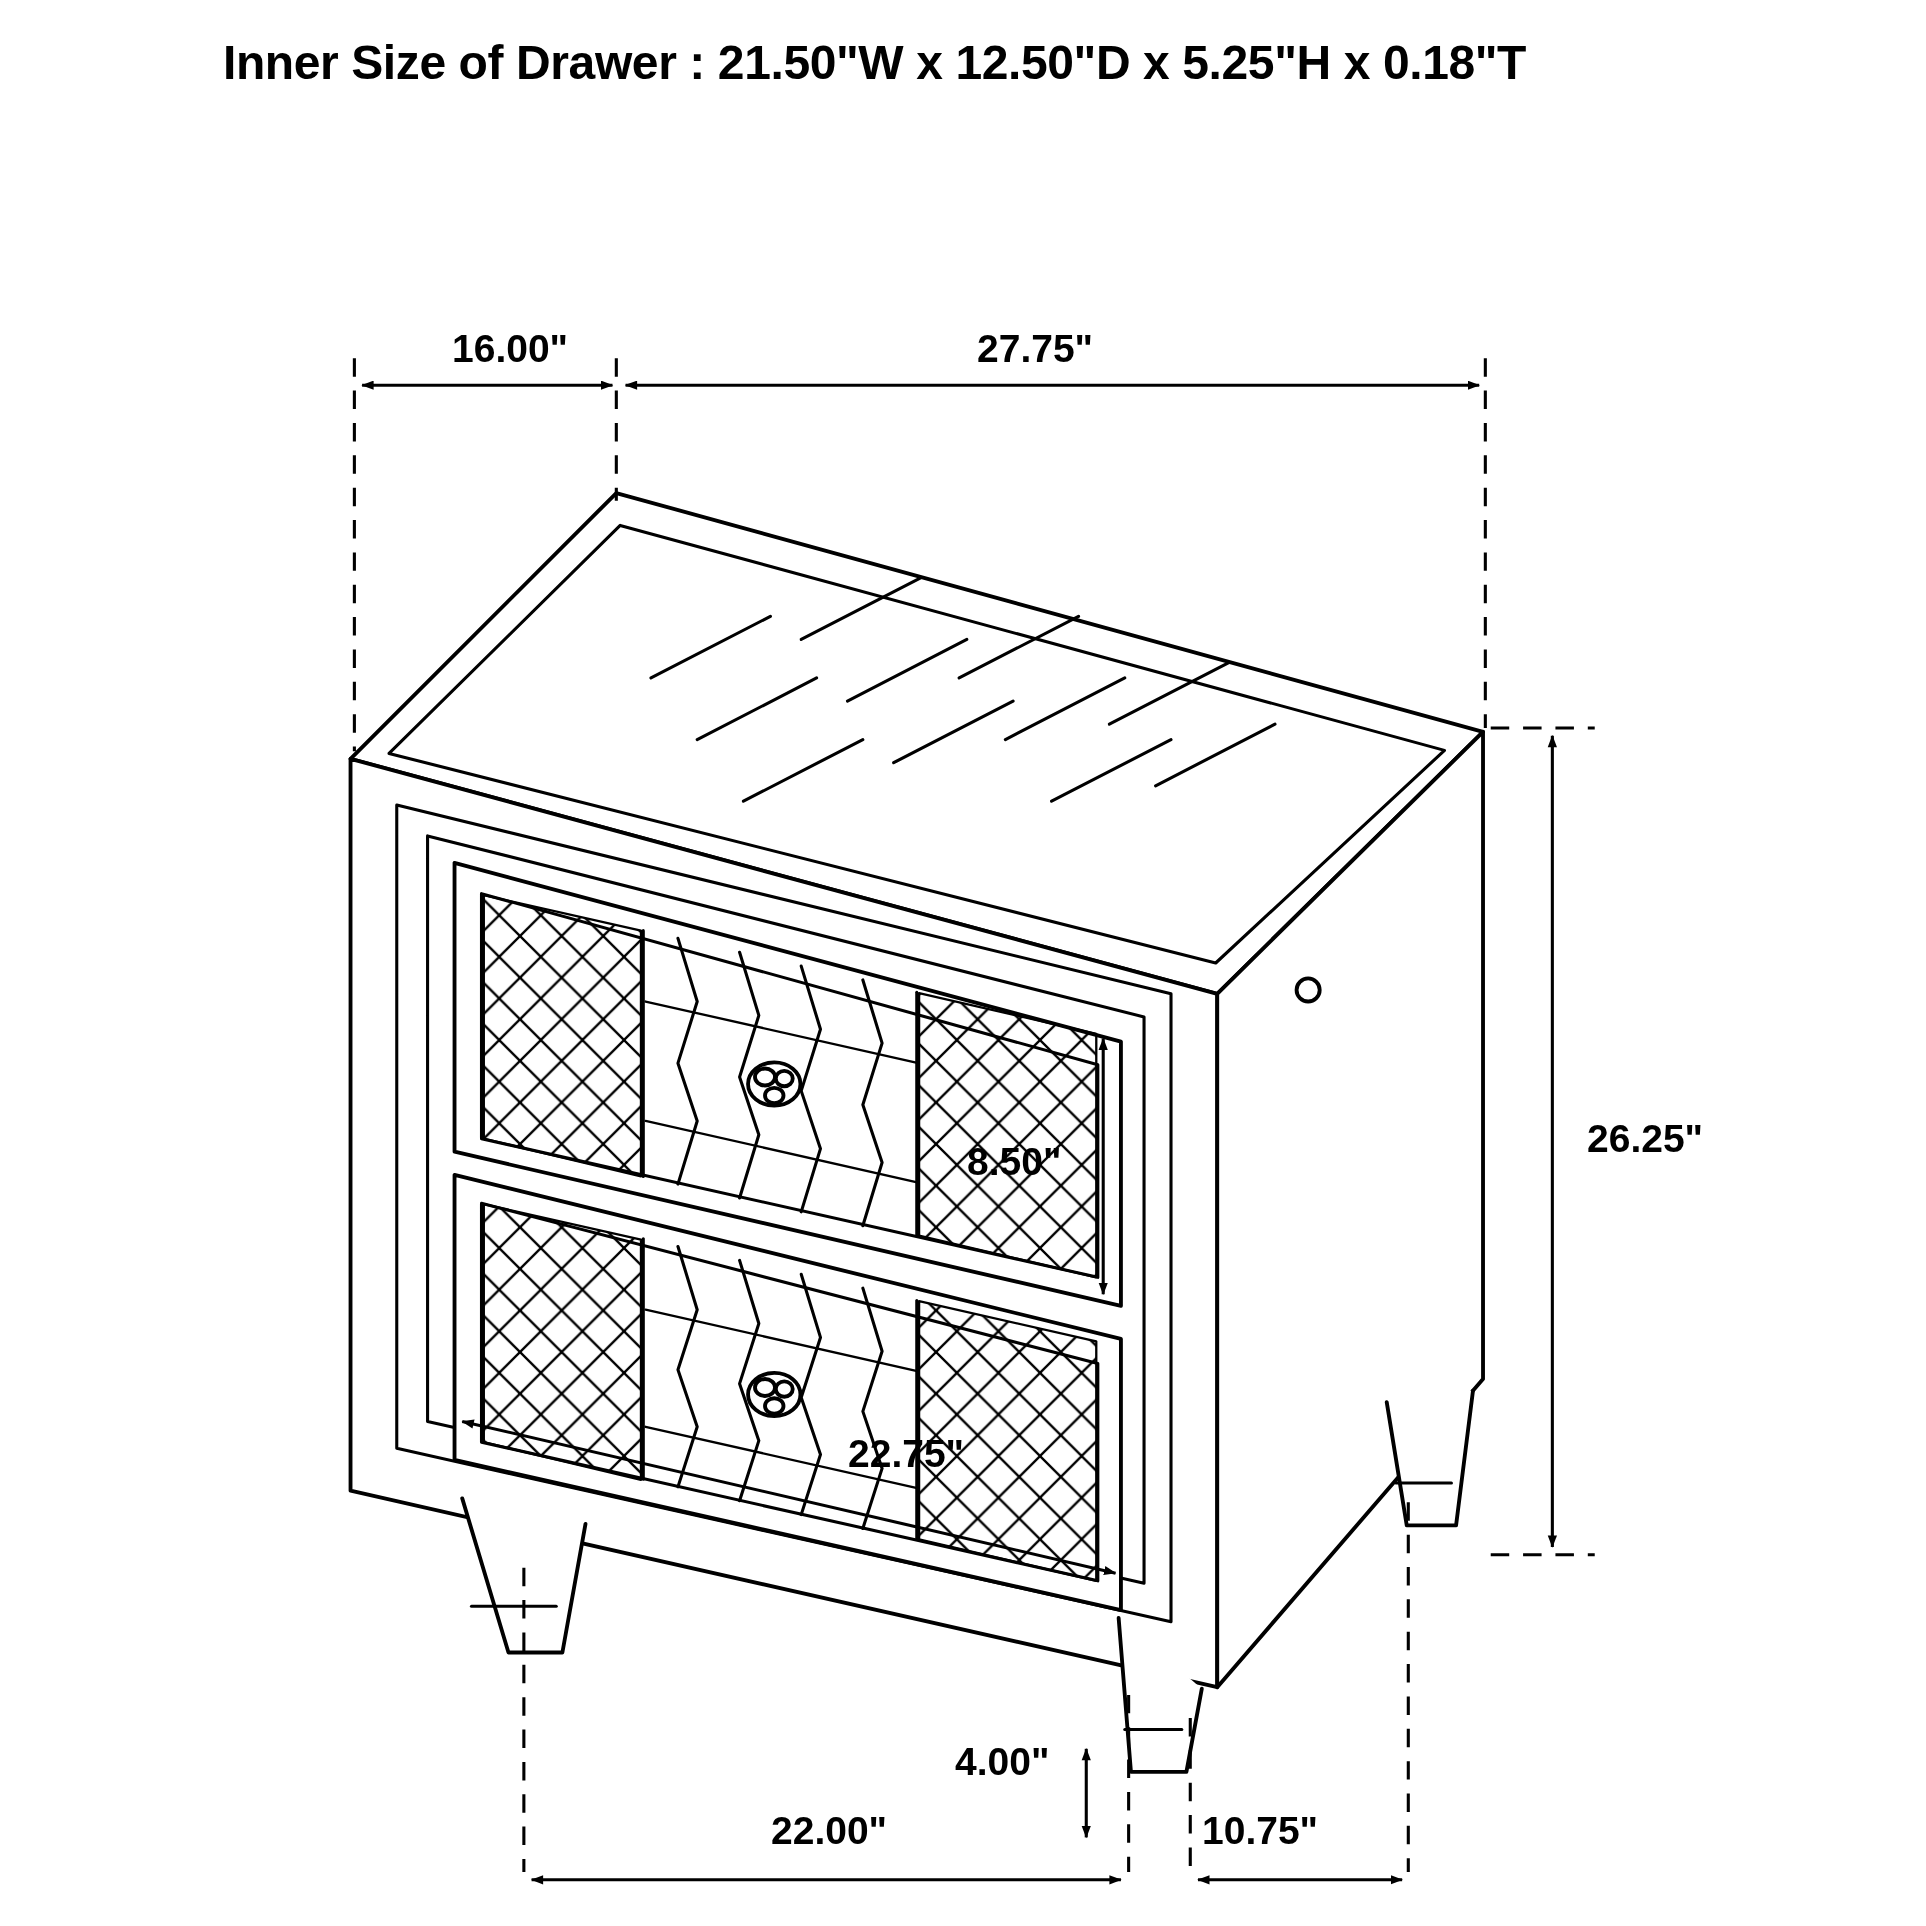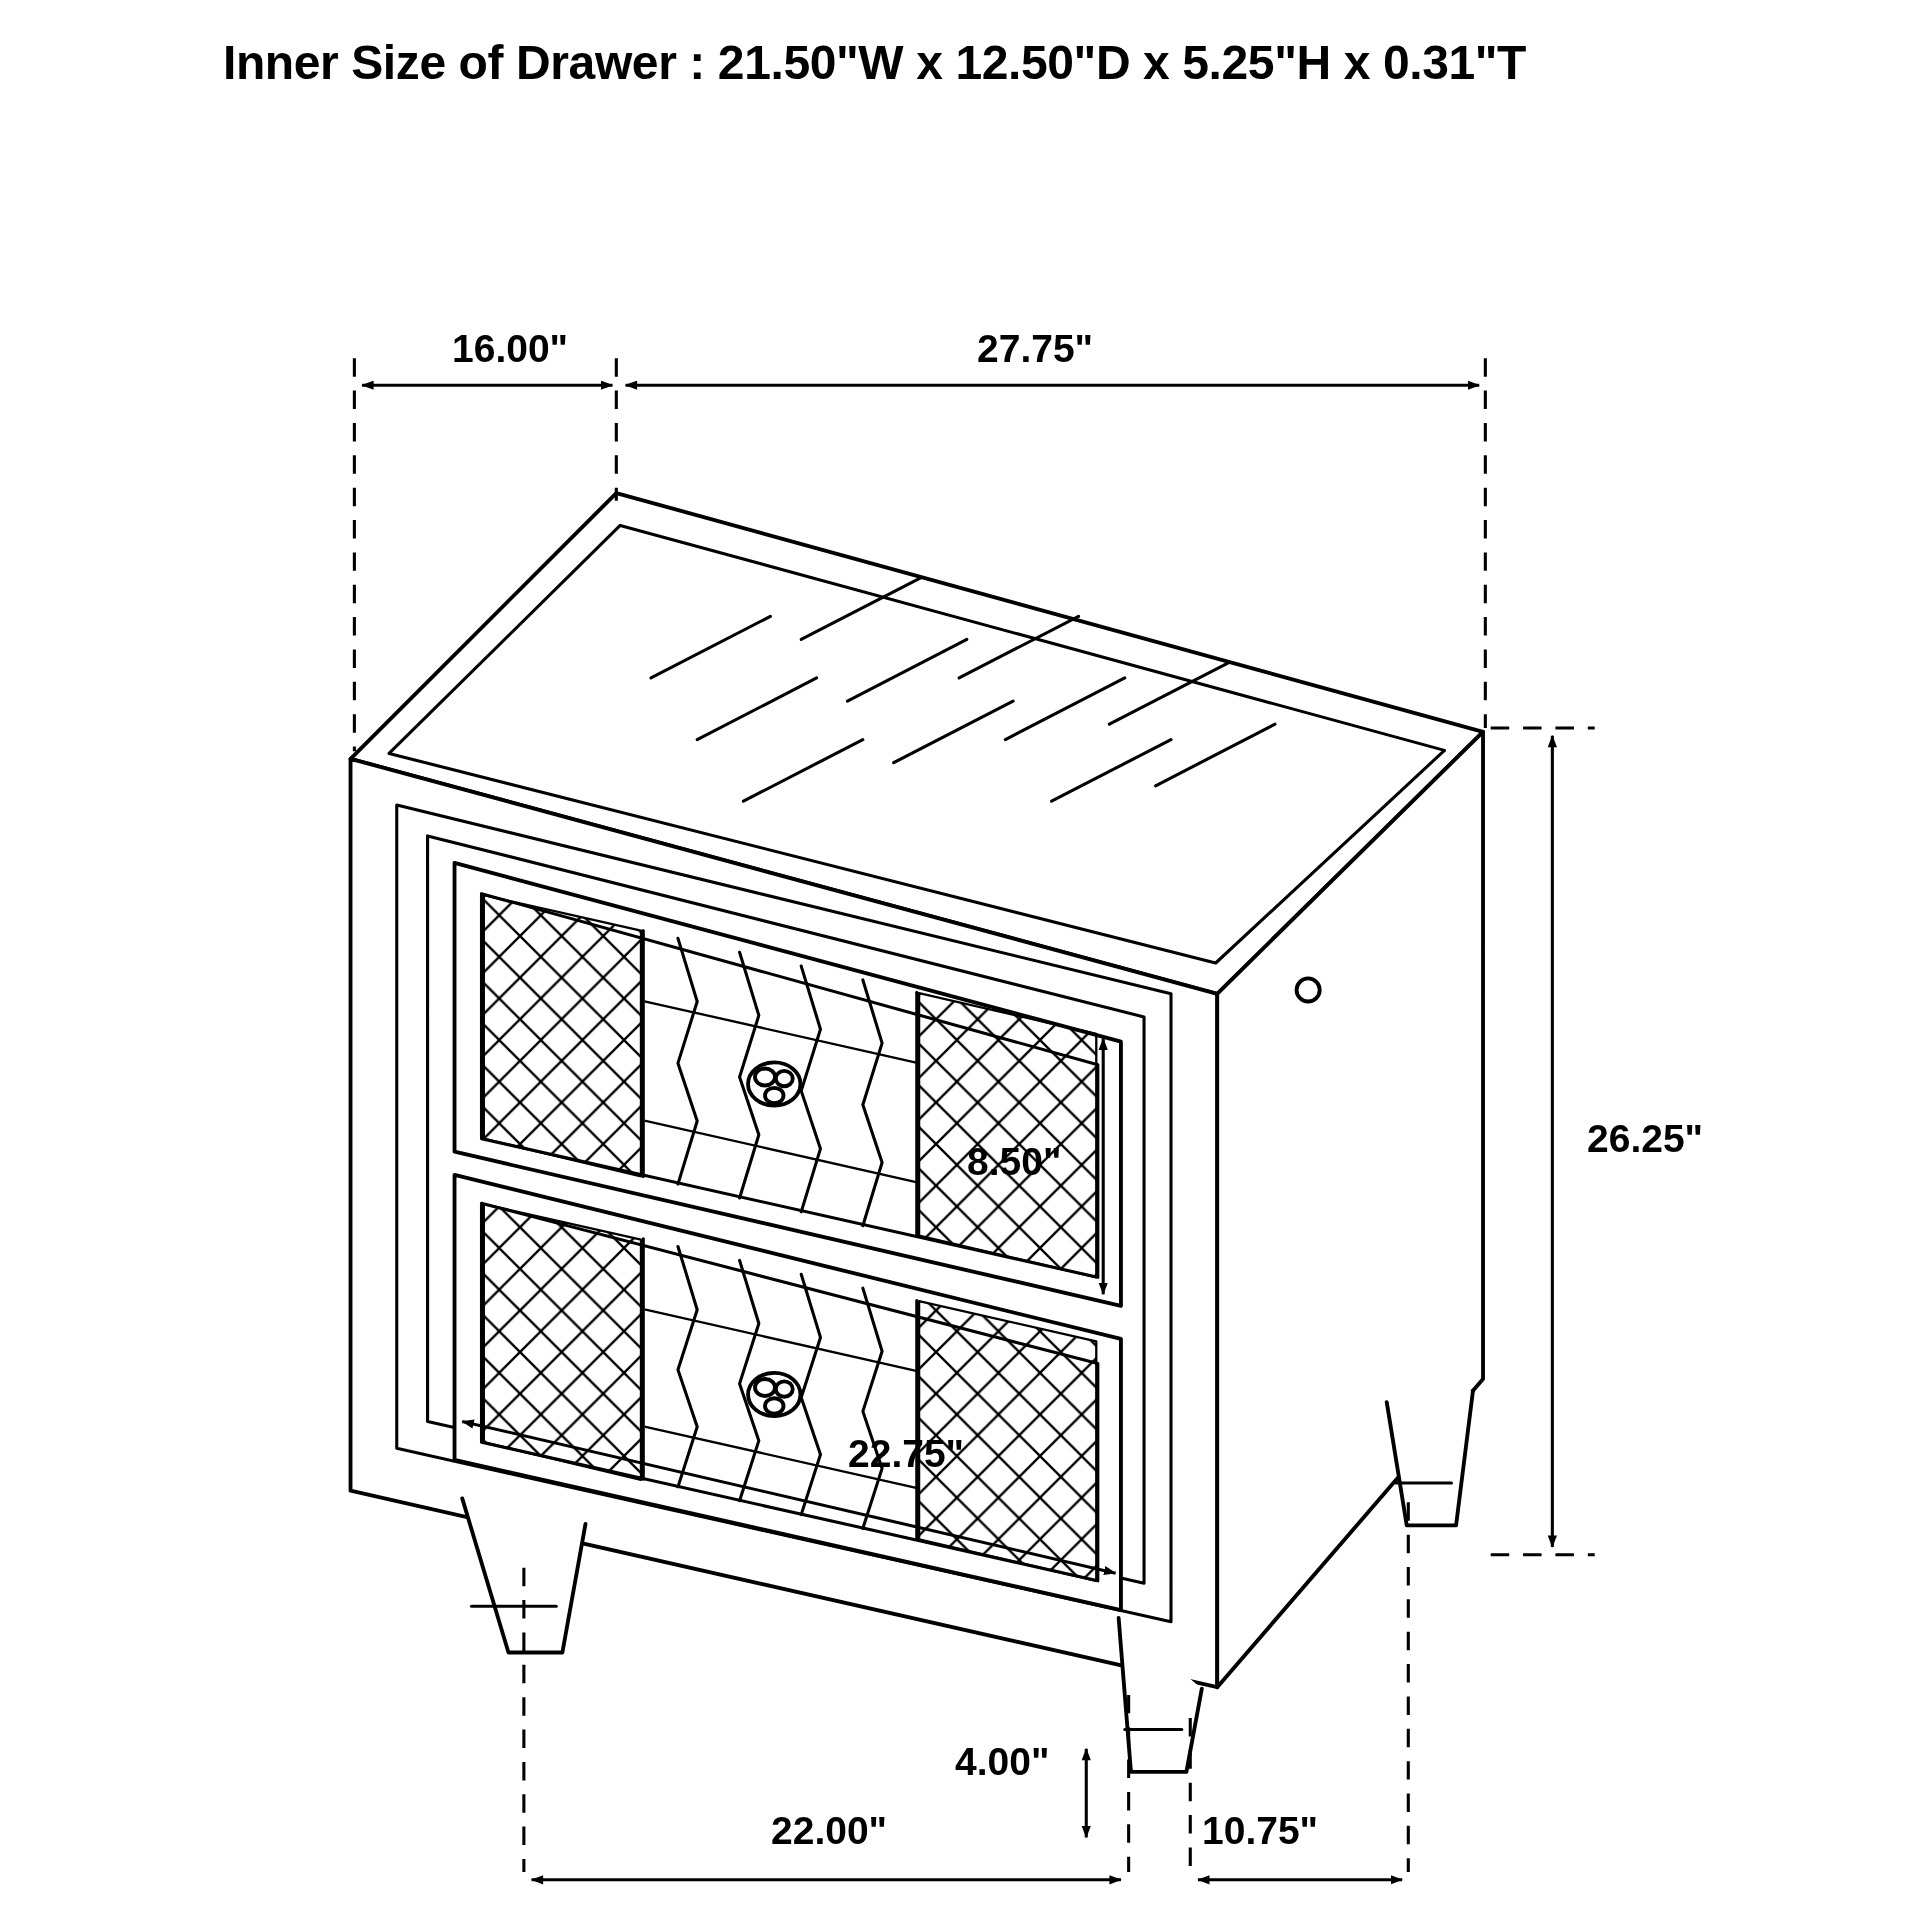--- a/index.html
+++ b/index.html
@@ -45,21 +45,21 @@
     top: 0;
     width: 1926px;
     height: 1926px;
   }
 </style>
 </head>
 <body>
 
 <div id="page">
 
-  <div class="title">Inner Size of Drawer : 21.50"W x 12.50"D x 5.25"H x 0.31"T</div>
+  <div class="title">Inner Size of Drawer : 21.50"W x 12.50"D x 5.25"H x 0.18"T</div>
 
   <svg class="diagram" viewBox="0 0 2500 2500">
     <defs>
       <marker id="arrHead" markerWidth="18" markerHeight="18" refX="15" refY="6" orient="auto" markerUnits="userSpaceOnUse">
         <path d="M0,0 L16,6 L0,12 z" fill="#000"></path>
       </marker>
       <marker id="arrTail" markerWidth="18" markerHeight="18" refX="1" refY="6" orient="auto" markerUnits="userSpaceOnUse">
         <path d="M16,0 L0,6 L16,12 z" fill="#000"></path>
       </marker>
       <pattern id="lattice" width="54" height="54" patternUnits="userSpaceOnUse" patternTransform="rotate(0)">

